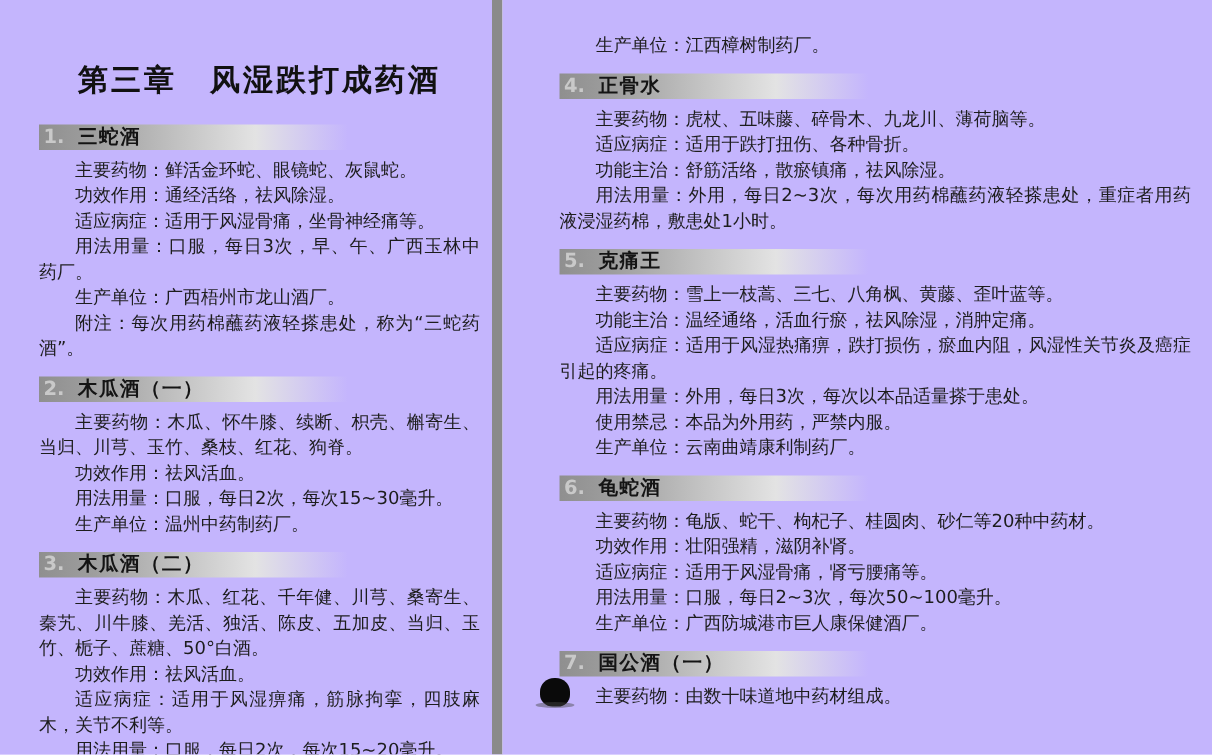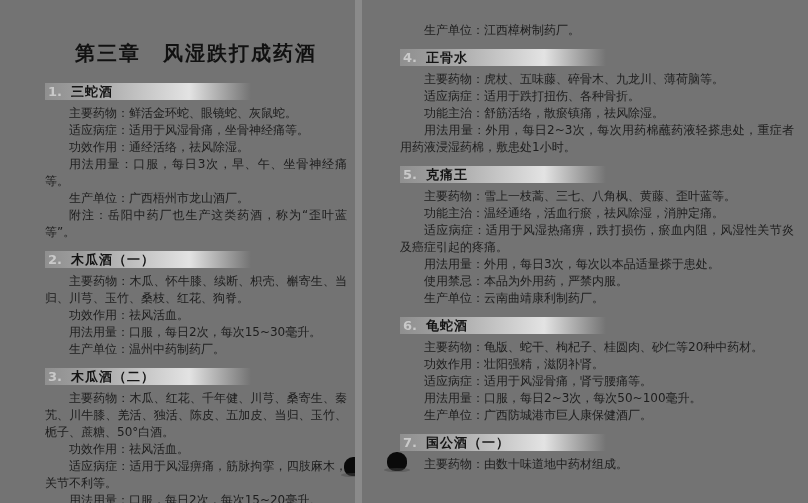--- a/index.html
+++ b/index.html
@@ -2,22 +2,22 @@
 <html><head>
 <meta charset="utf-8">
 <style>
   html,body{margin:0;padding:0;}
   body{
     width:808px;height:503px;overflow:hidden;
     background:#ffffff;
     font-family:"DejaVu Sans","Liberation Sans",sans-serif;
   }
   .spread{display:flex;width:808px;height:503px;}
-  .page{background:#737373;box-sizing:border-box;position:relative;overflow:hidden;}
-  .page-left{width:355px;padding:0 8px 0 45px;}
+  .page{background:#c4b5fd;box-sizing:border-box;position:relative;overflow:hidden;}
+  .page-left{width:328px;padding:0 8px 0 26px;}
   .page-right{flex:1;padding:22px 14px 0 38px;}
   .gutter{width:7px;flex:none;background:#8a8a8a;}
 
   .chapter-title{
     margin:40px 0 16px 0;
     text-align:center;
     font-size:20px;font-weight:bold;color:#111;
     letter-spacing:2px;white-space:nowrap;
   }
 
@@ -56,25 +56,25 @@
 
   <div class="page page-left">
     <h1 class="chapter-title">第三章　风湿跌打成药酒</h1>
     <div>
   <div class="sec">
     <div class="sec-head">
       <span class="sec-num">1.</span><span class="sec-name">三蛇酒</span>
     </div>
     <div>
             <p class="line">主要药物：鲜活金环蛇、眼镜蛇、灰鼠蛇。</p>
+            <p class="line">功效作用：通经活络，祛风除湿。</p>
             <p class="line">适应病症：适用于风湿骨痛，坐骨神经痛等。</p>
-            <p class="line">功效作用：通经活络，祛风除湿。</p>
-            <p class="line">用法用量：口服，每日3次，早、午、坐骨神经痛等。</p>
+            <p class="line">用法用量：口服，每日3次，早、午、广西玉林中药厂。</p>
             <p class="line">生产单位：广西梧州市龙山酒厂。</p>
-            <p class="line">附注：岳阳中药厂也生产这类药酒，称为“歪叶蓝等”。</p>
+            <p class="line">附注：每次用药棉蘸药液轻搽患处，称为“三蛇药酒”。</p>
           </div>
   </div>
 
   <div class="sec">
     <div class="sec-head">
       <span class="sec-num">2.</span><span class="sec-name">木瓜酒（一）</span>
     </div>
     <div>
             <p class="line">主要药物：木瓜、怀牛膝、续断、枳壳、槲寄生、当归、川芎、玉竹、桑枝、红花、狗脊。</p>
             <p class="line">功效作用：祛风活血。</p>

